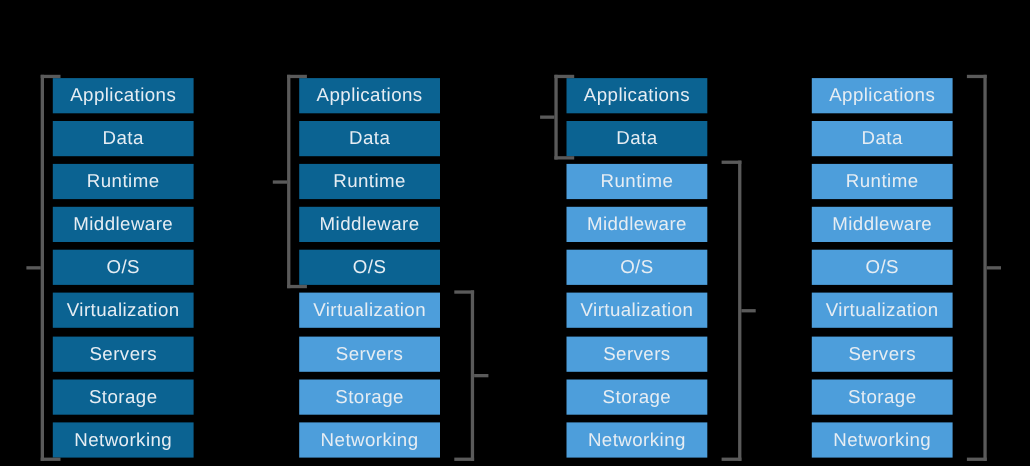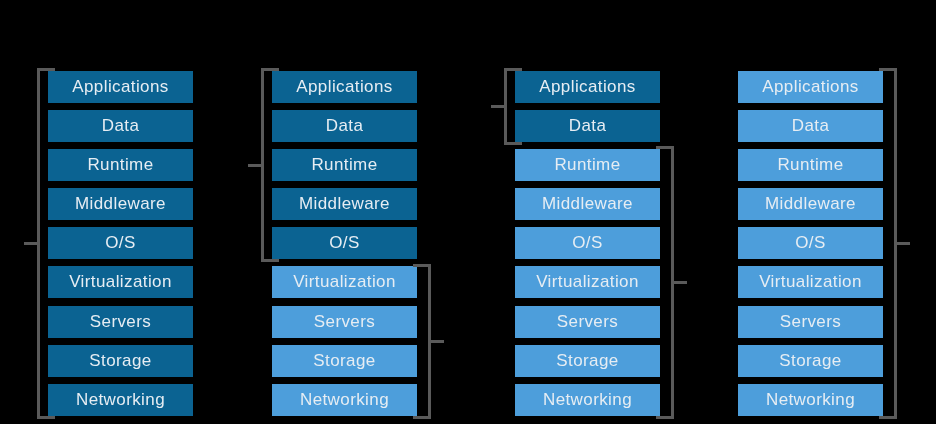--- a/index.html
+++ b/index.html
@@ -13,21 +13,21 @@
   #canvas{
     position:relative;
     width:936px;height:424px;
     background:var(--bg);
     overflow:hidden;
     font-family:"Liberation Sans", sans-serif;
   }
   .stack{
     position:absolute;
     top:71px;
-    width:145px;
+    width:128px;
     display:flex;
     flex-direction:column;
     gap:7.1px;
   }
   .layer-box{
     height:32px;
     display:flex;
     align-items:center;
     justify-content:center;
     color:var(--text);

